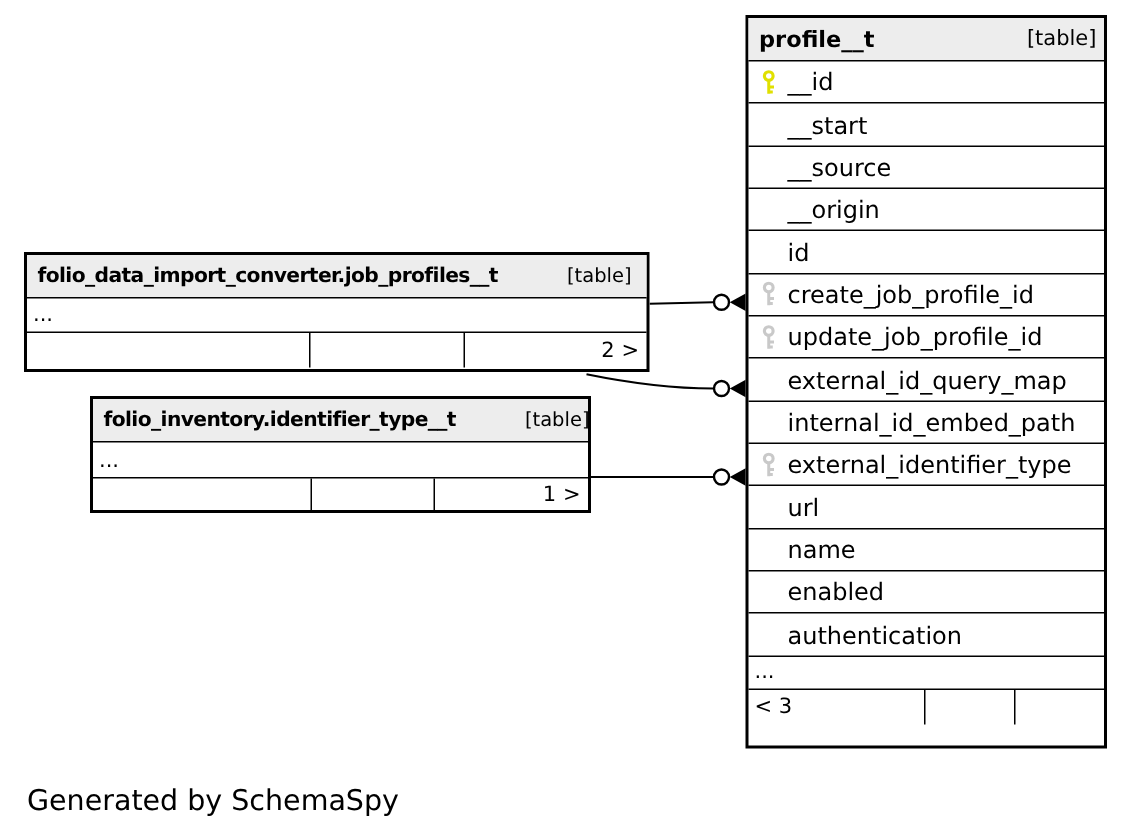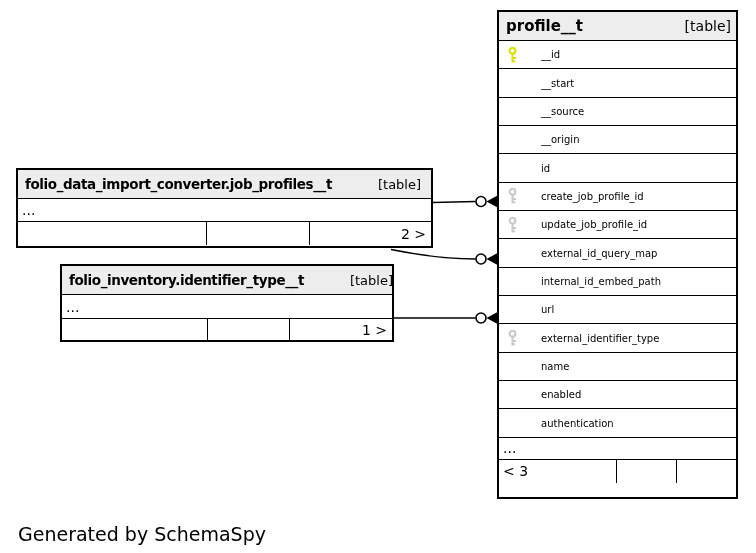--- a/index.html
+++ b/index.html
@@ -34,22 +34,22 @@
 
   .thead-inline { height:28px; }
   .thead-inline .tname { font-size:13.5px; letter-spacing:-0.4px; font-weight:bold; }
   .thead-inline .ttype { font-size:13px; margin-left:6px; }
 
   .row { border-top:1px solid #000; box-sizing:border-box; }
 
   .col-row {
     height:28.35px;
     display:flex; align-items:center;
-    padding-left:42px;
-    font-size:10px;
+    padding-left:26px;
+    font-size:16px;
     position:relative;
     white-space:nowrap; overflow:hidden;
   }
   .key-icon {
     position:absolute; left:8px; top:50%;
     transform:translateY(-50%);
     width:11px; height:17px; line-height:0;
   }
 
   .ellipsis-row {
@@ -178,28 +178,28 @@
           </svg></span>
         <span>update_job_profile_id</span>
       </div>
       <div class="row col-row">
         <span>external_id_query_map</span>
       </div>
       <div class="row col-row">
         <span>internal_id_embed_path</span>
       </div>
       <div class="row col-row">
-        <span>url</span>
-      </div>
-      <div class="row col-row">
         <span class="key-icon"><svg width="11" height="17" viewBox="0 0 11 17">
             <circle cx="5.5" cy="4.2" r="2.9" fill="none" stroke="#c9c9c9" stroke-width="2.1"></circle>
             <path d="M5.5 7.2 V16 M5.5 11.5 H9 M5.5 14.8 H8.2" fill="none" stroke="#c9c9c9" stroke-width="2"></path>
           </svg></span>
         <span>external_identifier_type</span>
+      </div>
+      <div class="row col-row">
+        <span>url</span>
       </div>
       <div class="row col-row">
         <span>name</span>
       </div>
       <div class="row col-row">
         <span>enabled</span>
       </div>
       <div class="row col-row">
         <span>authentication</span>
       </div>

